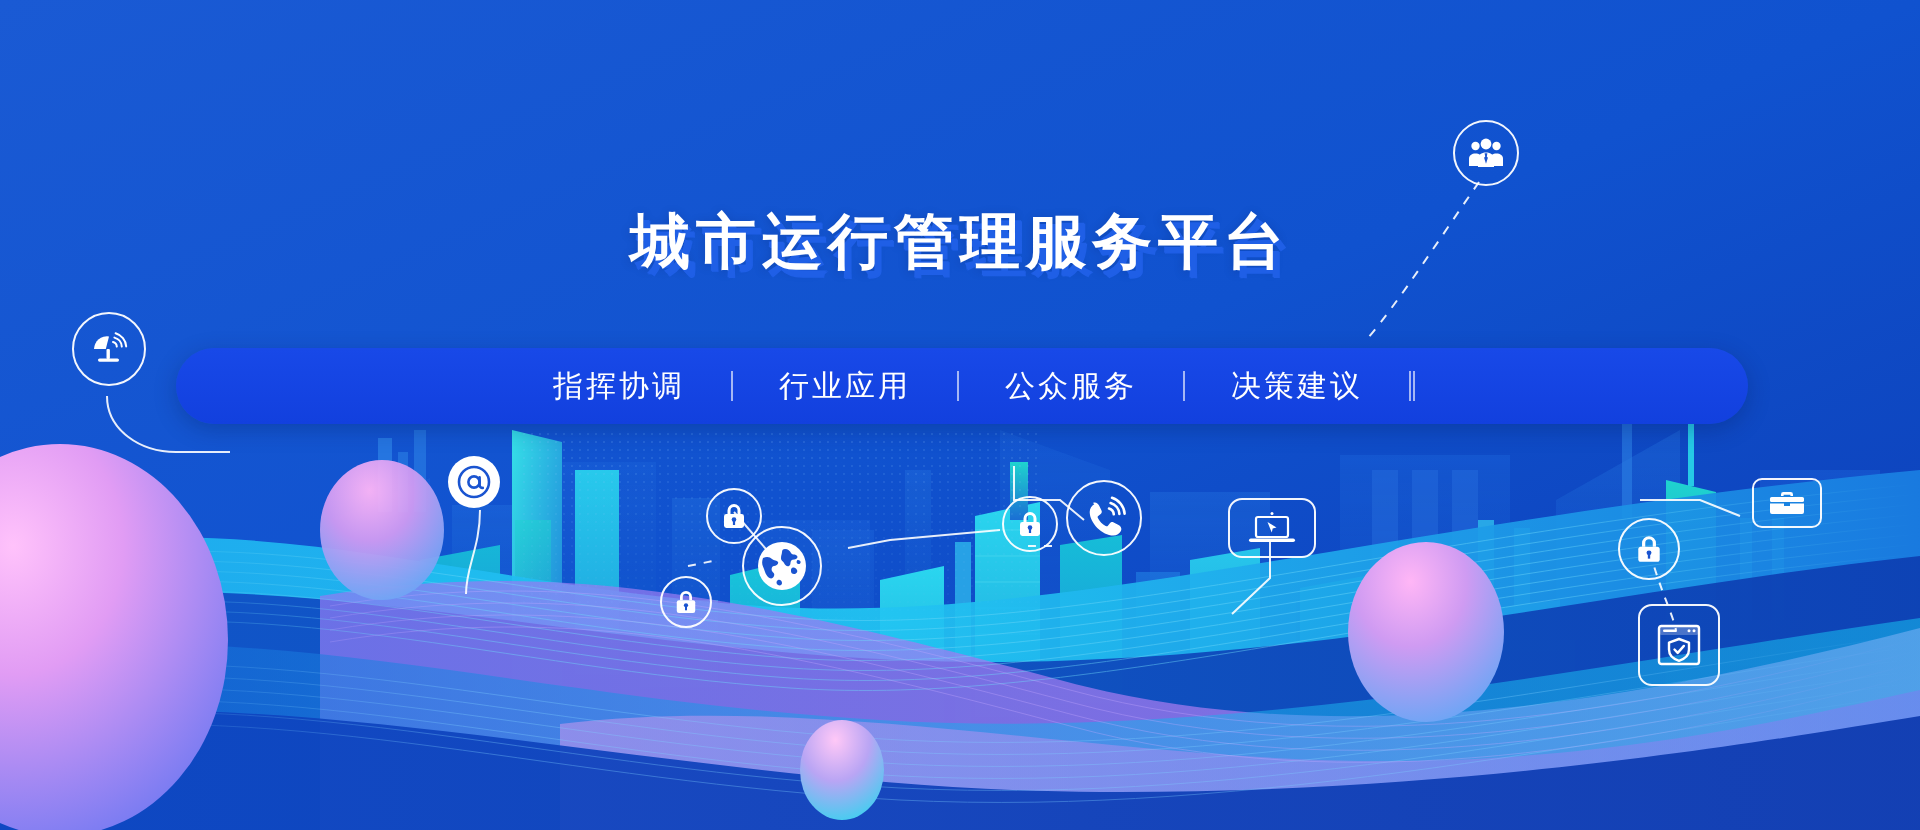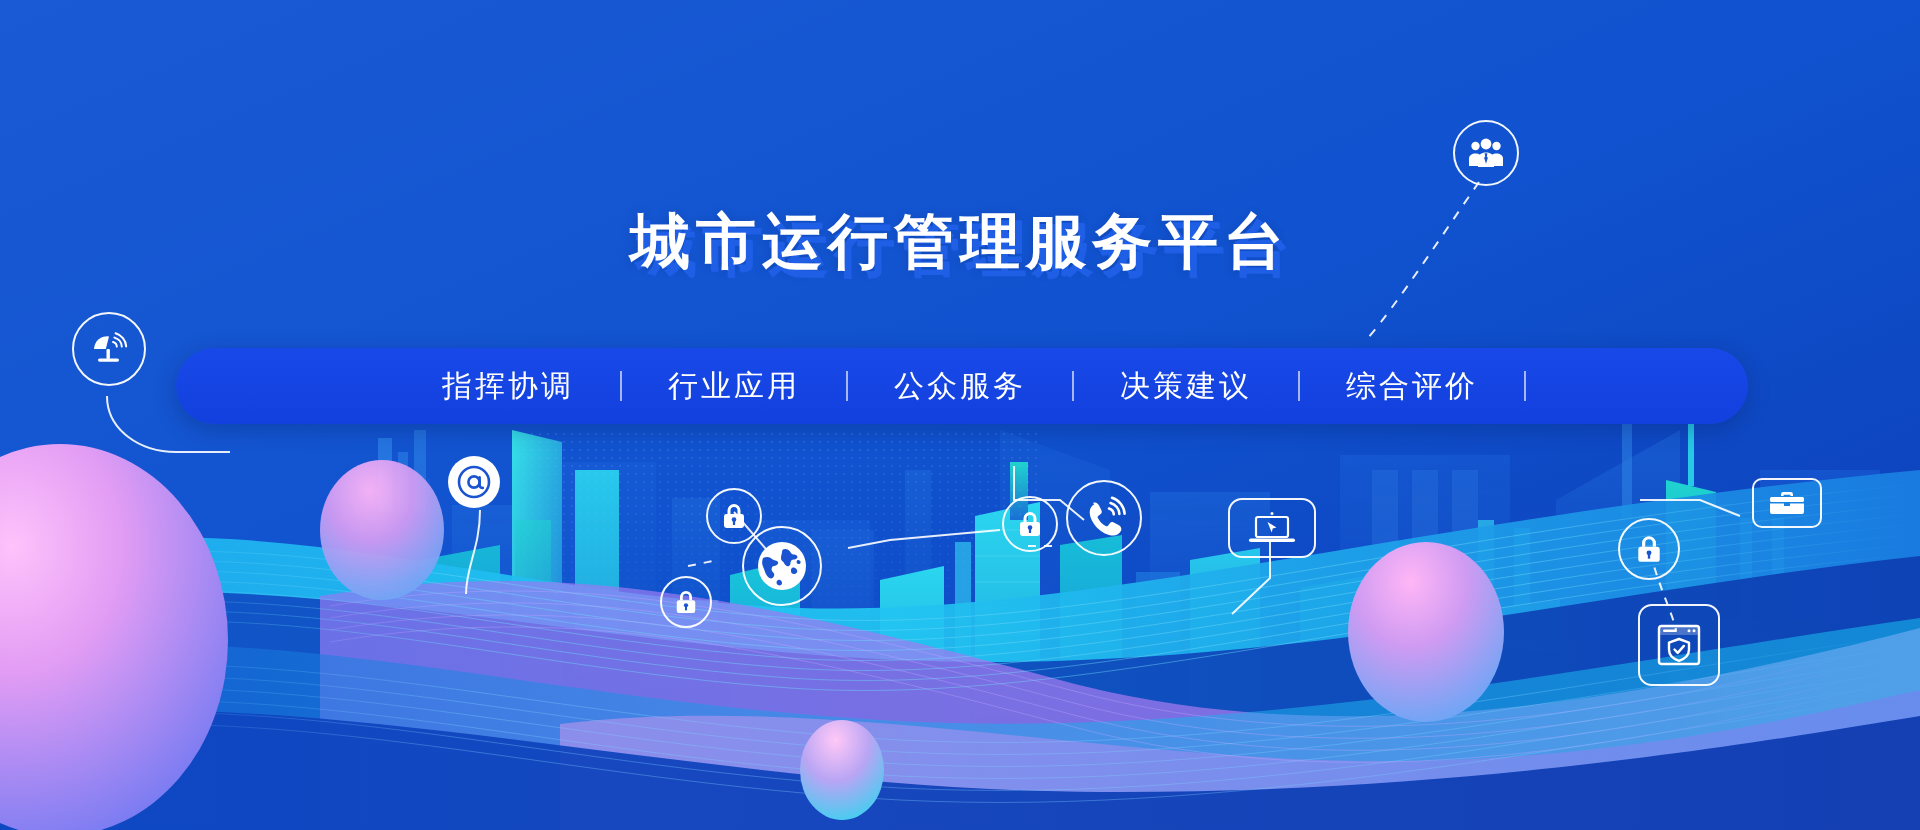--- a/index.html
+++ b/index.html
@@ -328,21 +328,20 @@
   <div class="nav">
     <div class="nav-inner">
       <div class="nav-item">指挥协调</div>
       <div class="nav-sep"></div>
       <div class="nav-item">行业应用</div>
       <div class="nav-sep"></div>
       <div class="nav-item">公众服务</div>
       <div class="nav-sep"></div>
       <div class="nav-item">决策建议</div>
       <div class="nav-sep"></div>
-      <div class="nav-item">综合评价</div>
       <div class="nav-sep"></div>
     </div>
   </div>
 
   <div class="node ring" style="left:1453px;top:120px;width:62px;height:62px;">
     <svg class="gl" width="36" height="30" viewBox="0 0 36 30" fill="#fff">
       <circle cx="7.5" cy="8" r="4.2"></circle>
         <path d="M1 28 v-7.5 c0-3 2.9-5 6.5-5 s6.5 2 6.5 5 V28 Z"></path>
       <circle cx="28.5" cy="8" r="4.2"></circle>
         <path d="M22 28 v-7.5 c0-3 2.9-5 6.5-5 s6.5 2 6.5 5 V28 Z"></path>

